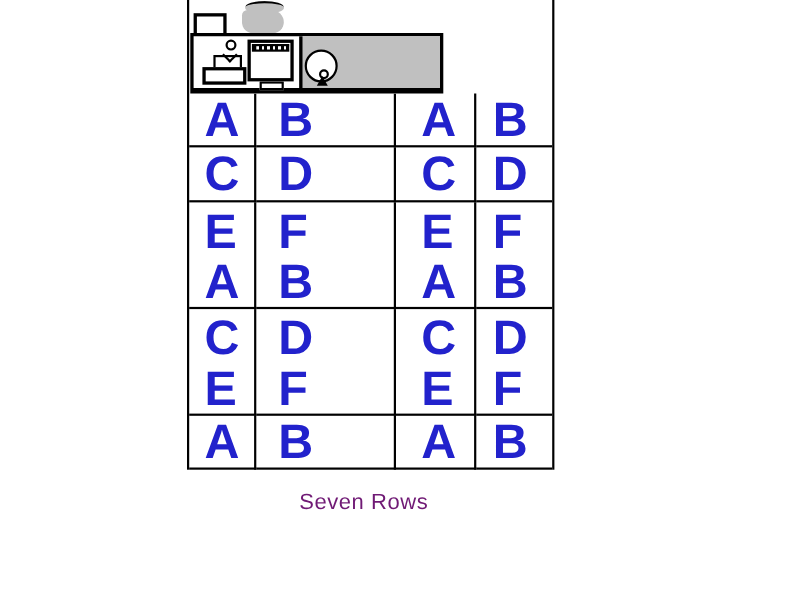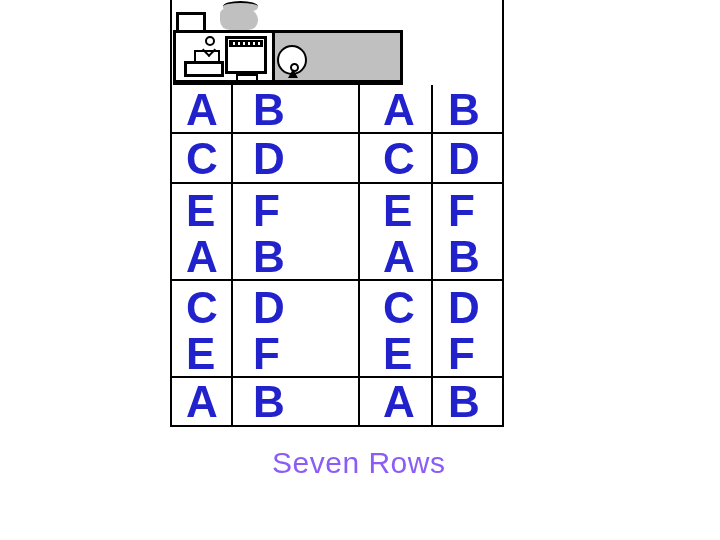--- a/index.html
+++ b/index.html
@@ -57,21 +57,21 @@
       background-size:auto 3px;background-position:4px 2px;background-repeat:no-repeat;
       background-color:#000;}
   .mbase{position:absolute;left:60px;top:41px;width:18px;height:4px;
       background:#fff;border:2px solid #000;}
   .plug-head{position:absolute;left:29px;top:3px;width:6px;height:6px;
       border:2px solid #000;border-radius:50%;}
   .plug-v{position:absolute;left:28px;top:12px;width:8px;height:8px;
       border-left:2px solid #000;border-bottom:2px solid #000;transform:rotate(-45deg);}
 
   
-  .caption{position:absolute;left:272px;top:446px;font-size:30px;color:#8b5cf6;
+  .caption{position:absolute;left:272px;top:446px;font-size:20px;color:#701a75;
       white-space:nowrap;letter-spacing:0.5px;}
 </style>
 </head>
 <body>
 
 <div class="slide">
 
   <div class="vline left"></div>
   <div class="vline right"></div>
 

